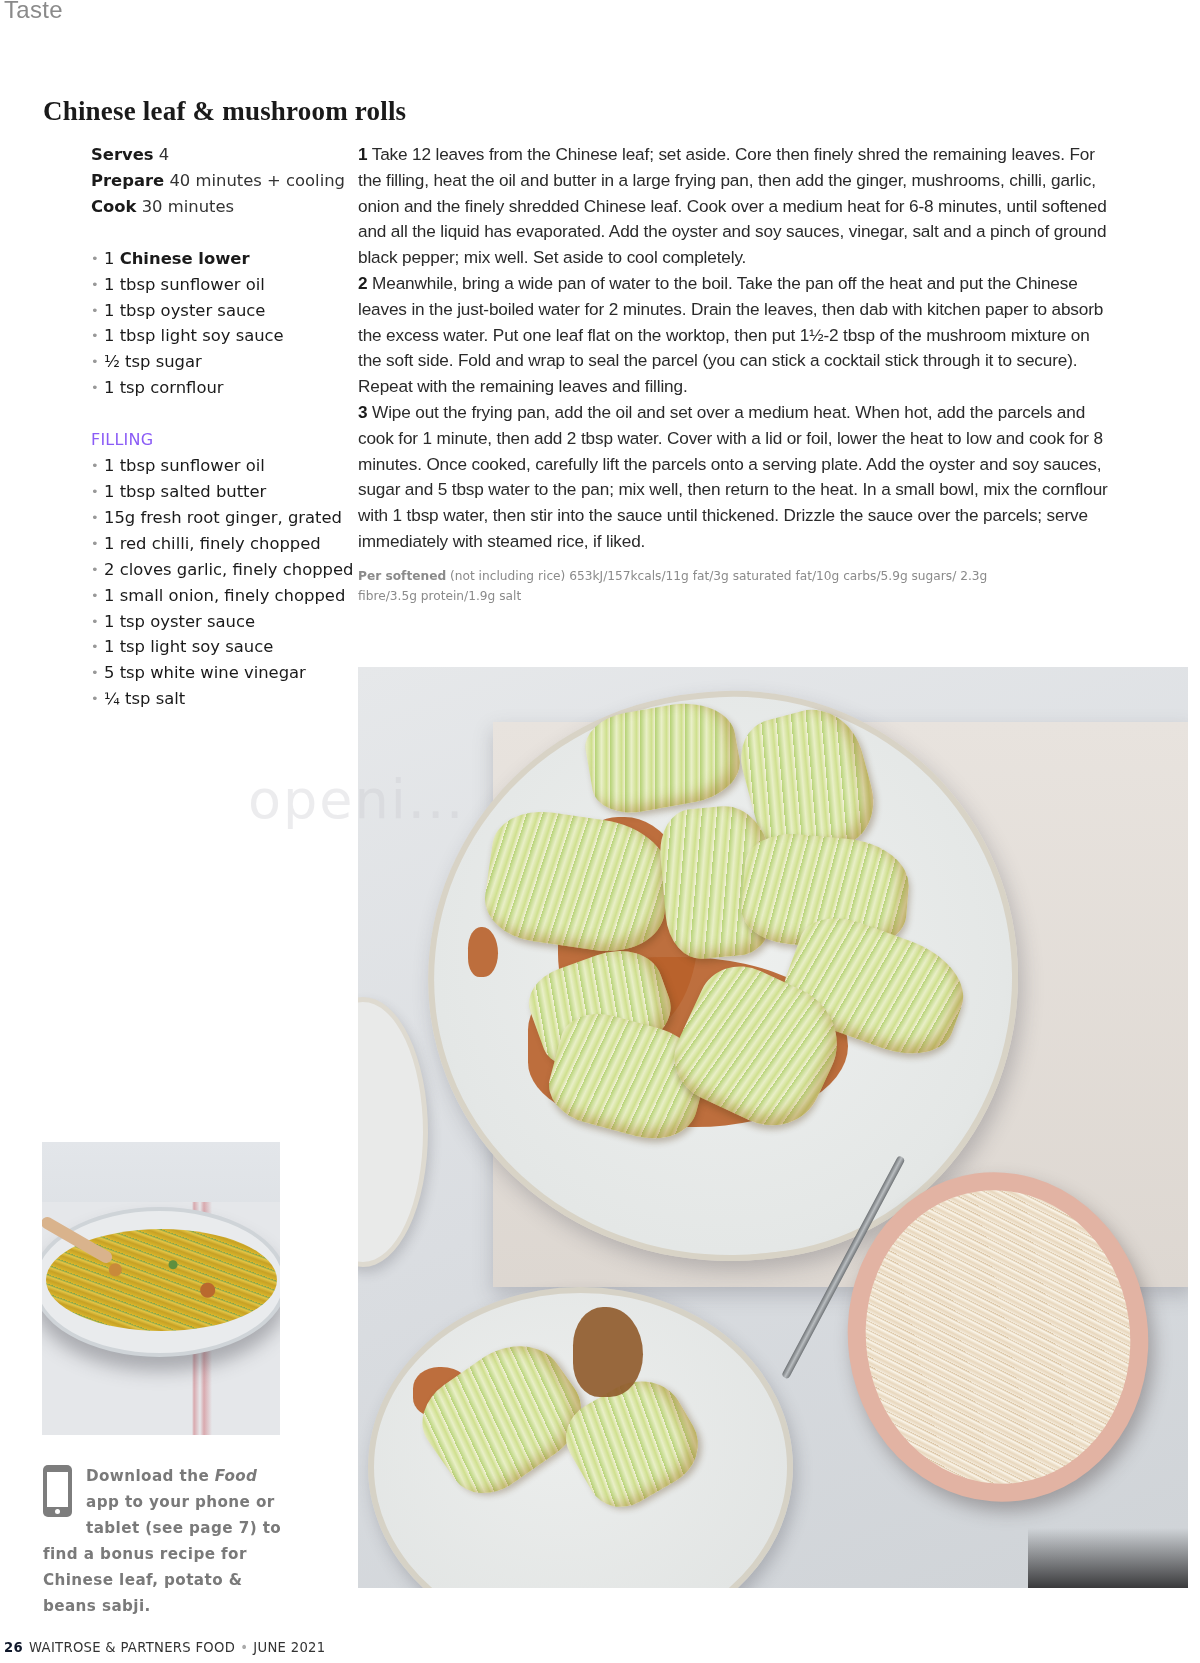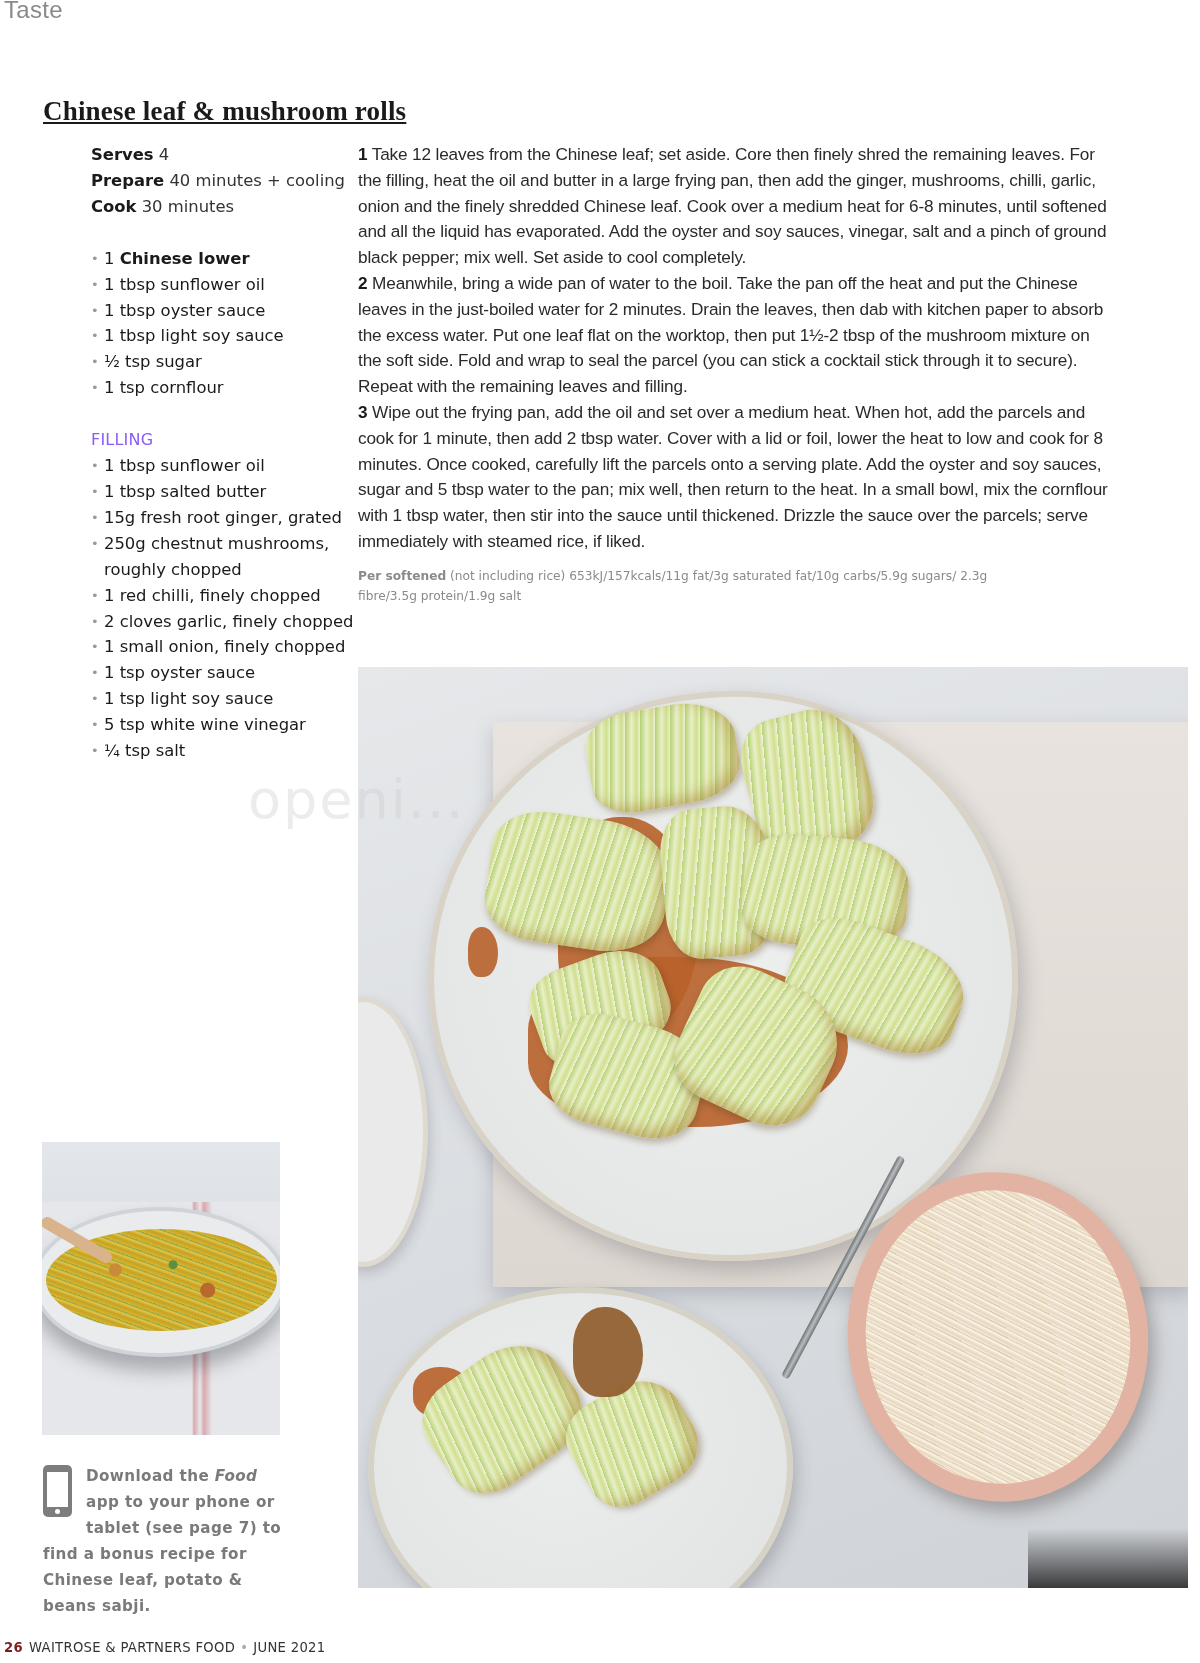--- a/index.html
+++ b/index.html
@@ -1,21 +1,21 @@
 <!DOCTYPE html>
 <html><head>
 <meta charset="utf-8">
 <style>
   * { box-sizing: border-box; margin: 0; padding: 0; }
   html, body { width: 1200px; height: 1663px; background: #ffffff; overflow: hidden; }
   body { position: relative; font-family: "DejaVu Sans", sans-serif; color: #1a1a1a; }
 
   .section-label { position: absolute; left: 4px; top: -4px; font-family: "Liberation Sans", sans-serif; font-size: 24px; color: #8a8a8a; font-weight: normal; letter-spacing: 0.3px; }
 
-  .recipe-title { position: absolute; left: 43px; top: 96px; font-family: "Liberation Serif", serif; font-size: 27px; font-weight: bold; color: #1a1a1a; letter-spacing: 0.2px; text-decoration: underline; }
+  .recipe-title { position: absolute; left: 43px; top: 96px; font-family: "Liberation Serif", serif; font-size: 27px; font-weight: bold; color: #1a1a1a; letter-spacing: 0.2px; }
 
   .left-col { position: absolute; left: 43px; top: 142px; width: 290px; font-family: "DejaVu Sans", sans-serif; font-size: 16.4px; line-height: 25.9px; color: #1a1a1a; margin-left: 48px; }
   .meta-row .k { font-weight: bold; }
   .meta-row .v { font-weight: normal; color: #333; }
   .ing-list { list-style: none; }
   .ing-list li { position: relative; padding-left: 13px; }
   .ing-list li::before { content: "•"; position: absolute; left: 0; top: 0; color: #999; font-size: 13px; }
   .ing-list li b { font-weight: bold; }
   .gap { height: 26px; }
   .subhead { font-size: 16px; text-transform: uppercase; color: #8b5cf6; letter-spacing: 0.2px; }
@@ -52,21 +52,21 @@
 
   
   .promo { position: absolute; left: 43px; top: 1463px; width: 250px; font-family: "DejaVu Sans", sans-serif; font-size: 15.2px; line-height: 26px; color: #7a7a7a; font-weight: bold; letter-spacing: 0.4px; }
   .promo .phone { float: left; width: 29px; height: 52px; margin: 2px 14px 2px 0; border-radius: 5px; background: #7d7d7d; position: relative; }
   .promo .phone::before { content: ""; position: absolute; left: 4px; top: 7px; width: 21px; height: 35px; background: #fff; }
   .promo .phone::after { content: ""; position: absolute; left: 12px; bottom: 3px; width: 5px; height: 5px; border-radius: 50%; background: #fff; }
   .promo i { font-style: italic; }
 
   
   .footer { position: absolute; left: 4px; top: 1640px; font-family: "DejaVu Sans", sans-serif; font-size: 13.2px; color: #333; letter-spacing: 0.3px; white-space: nowrap; }
-  .footer .page { font-weight: bold; color: #7f1d1d; margin-right: 6px; }
+  .footer .page { font-weight: bold; color: #0f172a; margin-right: 6px; }
   .footer .dot { color: #aaa; margin: 0 5px; }
 </style>
 </head>
 <body>
 
 <div class="section-label">Taste</div>
 
 <h1 class="recipe-title">Chinese leaf &amp; mushroom rolls</h1>
 
 <div class="left-col">
@@ -81,21 +81,20 @@
     <li>1 tbsp light soy sauce</li>
     <li>½ tsp sugar</li>
     <li>1 tsp cornflour</li>
   </ul>
   <div class="gap"></div>
   <div class="subhead">FILLING</div>
   <ul class="ing-list">
     <li>1 tbsp sunflower oil</li>
     <li>1 tbsp salted butter</li>
     <li>15g fresh root ginger, grated</li>
-    <li style="width:250px">250g chestnut mushrooms, roughly chopped</li>
     <li>1 red chilli, finely chopped</li>
     <li>2 cloves garlic, finely chopped</li>
     <li>1 small onion, finely chopped</li>
     <li>1 tsp oyster sauce</li>
     <li>1 tsp light soy sauce</li>
     <li>5 tsp white wine vinegar</li>
     <li>¼ tsp salt</li>
   </ul>
 </div>
 

